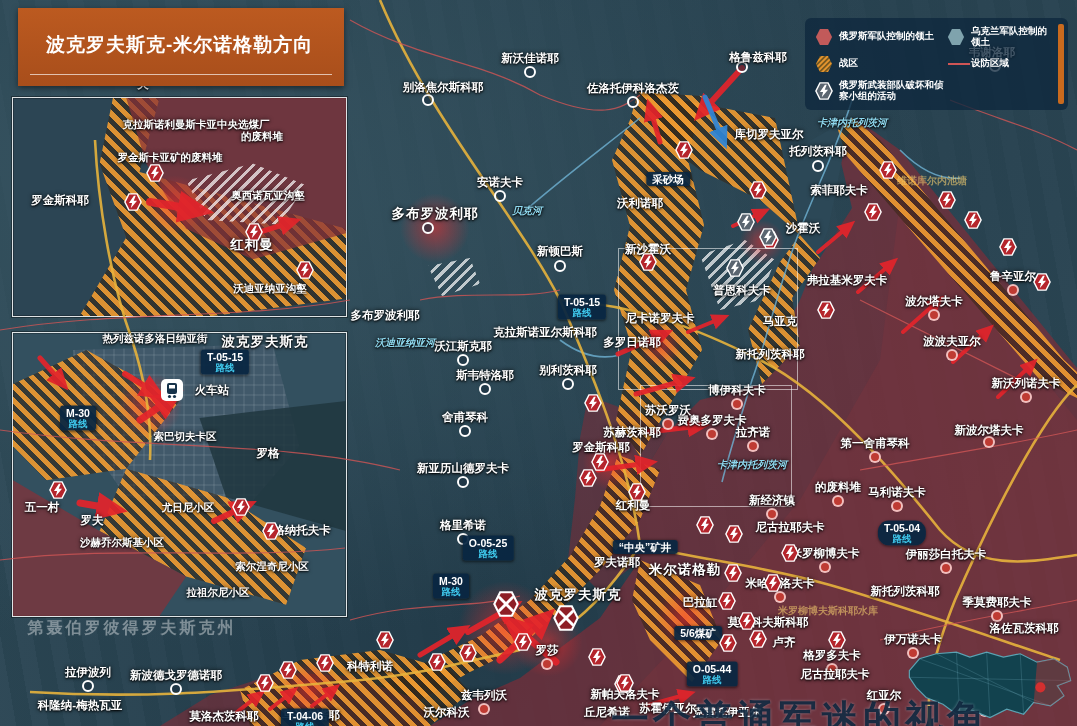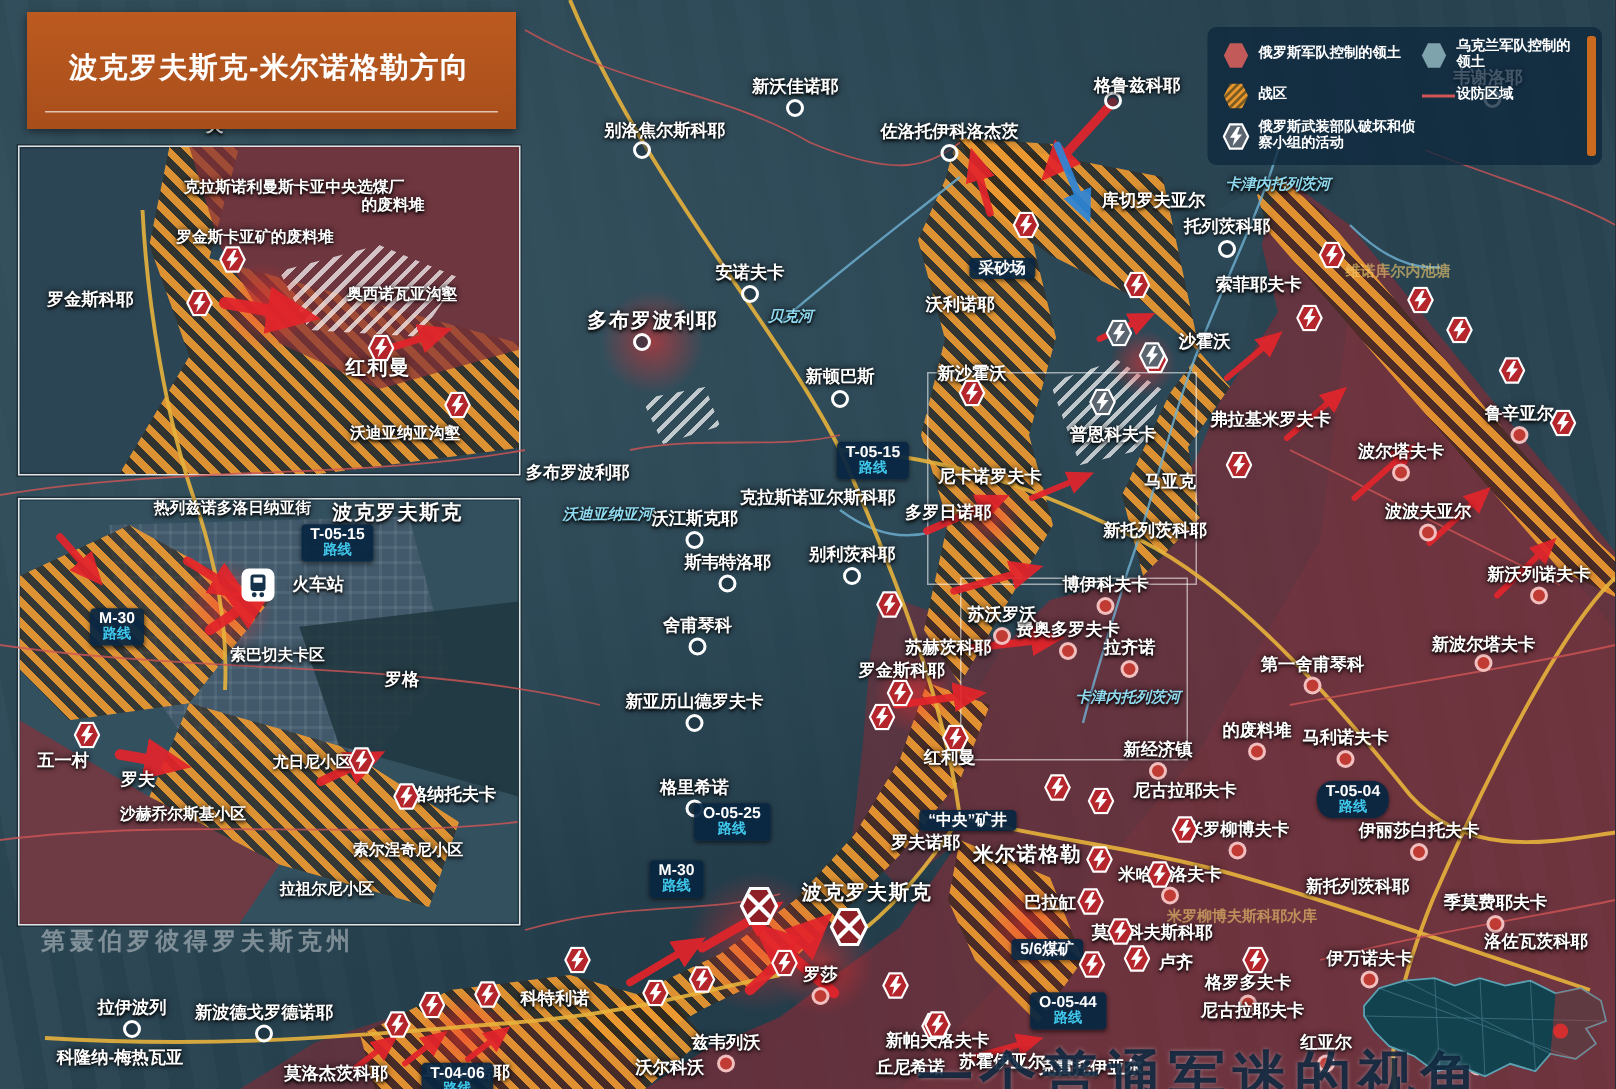--- a/index.html
+++ b/index.html
@@ -289,21 +289,21 @@
       <span class="lbl cal" style="left: 268px; top: 196px;">奥西诺瓦亚沟壑</span>
       <span class="lbl pl" style="left: 252px; top: 245px;">红利曼</span>
       <span class="lbl cal" style="left: 270px; top: 289px;">沃迪亚纳亚沟壑</span>
       <span class="lbl cal" style="left: 155px; top: 339px;">热列兹诺多洛日纳亚街</span>
       <span class="lbl pl" style="left: 265px; top: 342px;">波克罗夫斯克</span>
       <span class="lbl " style="left: 212px; top: 390px;">火车站</span>
       <span class="lbl cal" style="left: 185px; top: 437px;">索巴切夫卡区</span>
       <span class="lbl " style="left: 268px; top: 453px;">罗格</span>
       <span class="lbl " style="left: 42px; top: 507px;">五一村</span>
       <span class="lbl " style="left: 92px; top: 520px;">罗夫</span>
-      <span class="lbl cal" style="left: 208px; top: 508px;">尤日尼小区</span>
+      <span class="lbl cal" style="left: 188px; top: 508px;">尤日尼小区</span>
       <span class="lbl cal" style="left: 122px; top: 543px;">沙赫乔尔斯基小区</span>
       <span class="lbl " style="left: 302px; top: 530px;">格纳托夫卡</span>
       <span class="lbl cal" style="left: 272px; top: 567px;">索尔涅奇尼小区</span>
       <span class="lbl cal" style="left: 218px; top: 593px;">拉祖尔尼小区</span>
     </div>
   <div id="badgesC" class="layer">
       <div class="badge" style="left: 582px; top: 307px;">T-05-15<span class="sub">路线</span></div>
       <div class="badge" style="left: 488px; top: 548px;">O-05-25<span class="sub">路线</span></div>
       <div class="badge" style="left: 451px; top: 586px;">M-30<span class="sub">路线</span></div>
       <div class="badge" style="left: 712px; top: 674px;">O-05-44<span class="sub">路线</span></div>

